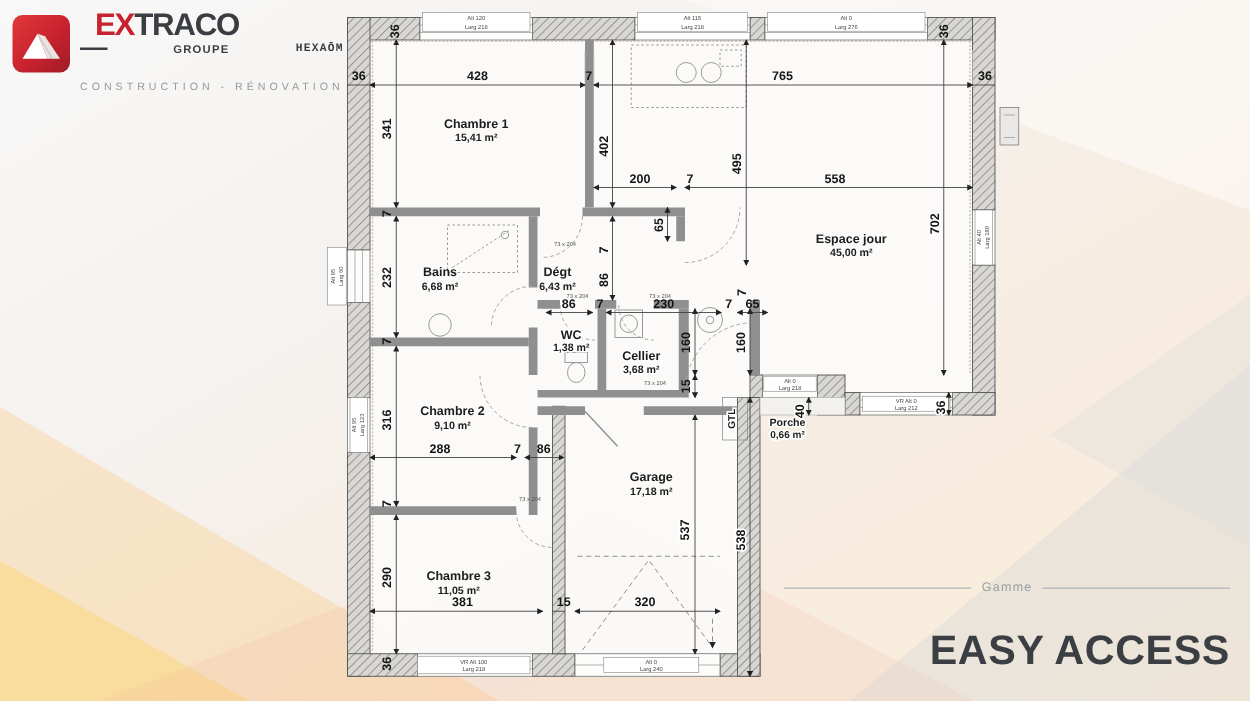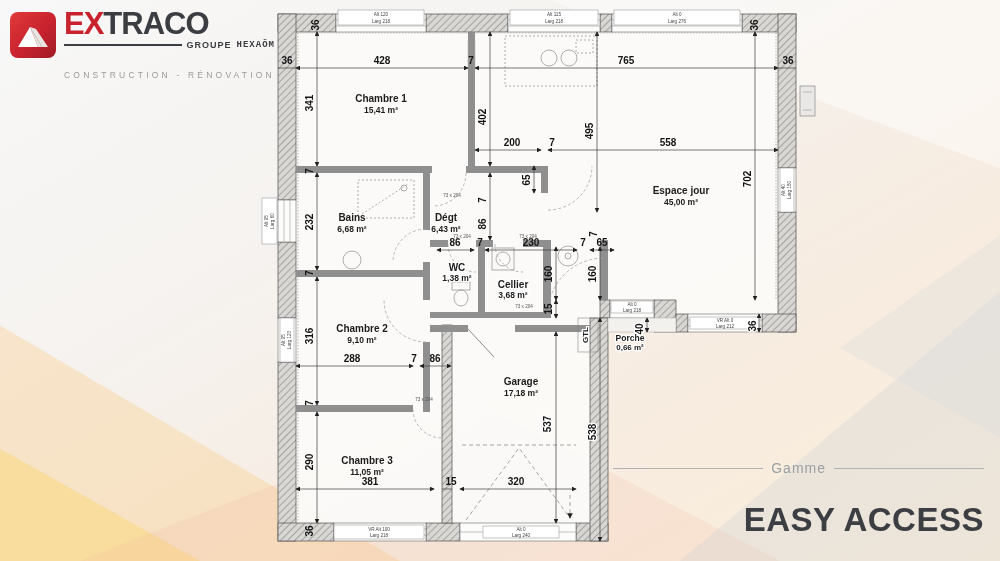--- a/index.html
+++ b/index.html
@@ -13,32 +13,32 @@
   .t2{background:rgba(250,215,120,.5);clip-path:polygon(0% 80%,20% 100%,0% 100%);}
   .t3{background:rgba(246,184,158,.18);clip-path:polygon(8% 100%,48% 72%,78% 100%);}
   .t4{background:rgba(196,205,210,.25);clip-path:polygon(100% 52%,68% 100%,100% 100%);}
   .t5{background:rgba(214,219,222,.30);clip-path:polygon(84% 62%,100% 42%,100% 78%);}
   .t6{background:rgba(255,255,255,.45);clip-path:polygon(55% 0%,100% 0%,100% 30%);}
 
   .logo{position:absolute;left:10px;top:8px;display:flex;align-items:flex-start;gap:8px;}
   .logo-mark{width:46px;height:46px;border-radius:8px;margin-top:4px;
     background:linear-gradient(135deg,#e03a3a 0%,#c8222e 55%,#9e1c26 100%);
     display:flex;align-items:center;justify-content:center;}
-  .brand{font-weight:bold;font-size:31px;letter-spacing:-1px;line-height:1;}
+  .brand{font-weight:bold;font-size:25px;letter-spacing:-1px;line-height:1;margin-left:12px;}
   .brand .ex{color:#c8222e;}
   .brand .rest{color:#3a3d42;}
   .group-line{display:flex;align-items:center;justify-content:flex-end;gap:5px;margin-top:1px;}
   .group-line .rule{flex:1;height:2px;background:#3a3d42;}
-  .group-label,.group-name{font-size:9px;font-weight:bold;color:#3a3d42;letter-spacing:1px;}
+  .group-label,.group-name{font-size:9px;font-weight:bold;color:#3a3d42;letter-spacing:1px;margin-left:48px;}
   .tagline{font-size:8.5px;color:#9a9a9a;letter-spacing:3.2px;margin-top:20px;white-space:nowrap;}
 
   .gamme{position:absolute;right:16px;bottom:22px;text-align:right;}
   .gamme-top{display:flex;align-items:center;gap:8px;justify-content:flex-end;}
   .gamme-top .rule{width:150px;height:1px;background:#aeb3b6;}
-  .gamme-label{font-size:14px;color:#9aa0a4;letter-spacing:1px;}
+  .gamme-label{font-size:10px;color:#9aa0a4;letter-spacing:1px;}
   .gamme-name{font-size:33px;font-weight:bold;color:#3b3e43;letter-spacing:.5px;line-height:1.15;margin-top:25px;}
 
   svg text{font-family:"Liberation Sans",sans-serif;}
   .rn{font-size:10px;font-weight:bold;fill:#1c1c1c;text-anchor:middle;}
   .ra{font-size:8.5px;font-weight:bold;fill:#1c1c1c;text-anchor:middle;}
   .dm{font-size:10px;font-weight:600;fill:#141414;text-anchor:middle;}
   .tl{font-size:4.6px;fill:#555;text-anchor:middle;}
   .wl{font-size:4.6px;fill:#444;text-anchor:middle;}
   .halo{stroke:#ffffff;stroke-width:2.5px;paint-order:stroke;}
   .dl{stroke:#3e3e3e;stroke-width:.7;}

